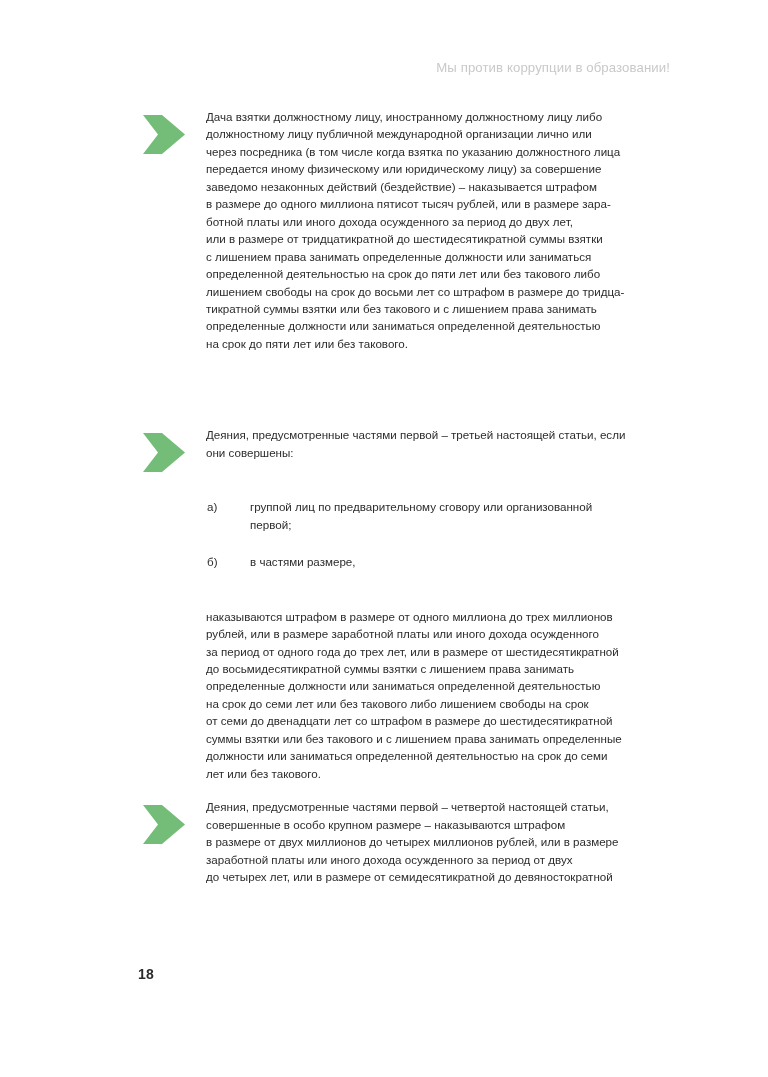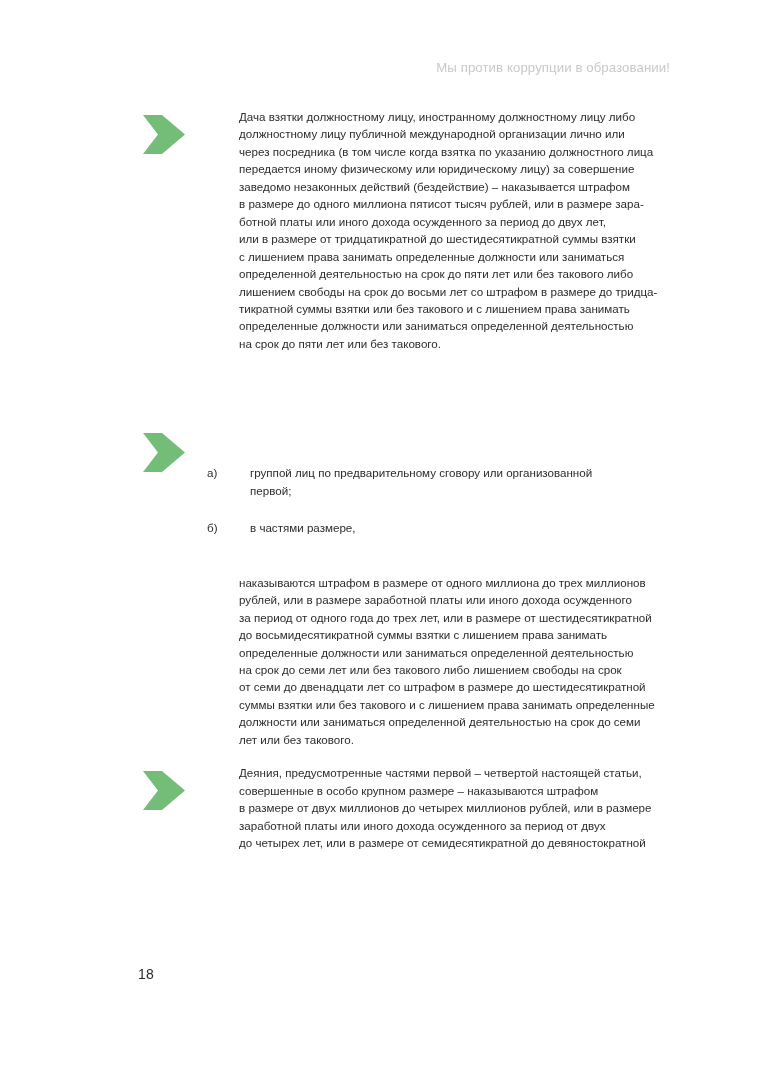--- a/index.html
+++ b/index.html
@@ -52,21 +52,21 @@
     position: absolute;
     left: 3px;
     top: 7px;
     width: 43px;
     height: 39px;
     display: block;
   }
   .chevron svg { display: block; width: 43px; height: 39px; }
 
   .block-body {
-    margin-left: 99px;
+    margin-left: 66px;
   }
 
   .para {
     font-size: 11.6px;
     line-height: 17.45px;
     color: #2c2c2c;
     letter-spacing: 0.0px;
     white-space: pre-line;
   }
 
@@ -96,20 +96,21 @@
   .gap-s  { height: 16px; }
 
   
   .folio {
     position: absolute;
     left: 138px;
     top: 966px;
     font-size: 14px;
     color: #2b2b2b;
     letter-spacing: 0.3px;
+    font-weight: bold;
   }
 </style>
 </head>
 <body>
 
 <div class="page">
 
   <div class="running-header">Мы против коррупции в образовании!</div>
 
   <div class="content">
@@ -139,20 +140,24 @@
     </div>
 
     <div class="gap-xl"></div>
 
     <div class="block">
       <span class="chevron">
         <svg viewBox="0 0 43 39" xmlns="http://www.w3.org/2000/svg" aria-hidden="true">
           <polygon points="0,0 19,0 42,19.5 19,39 0,39 15,19.5" fill="#74bd79"></polygon>
         </svg>
       </span>
+      <div class="block-body">
+        <div class="para">Деяния, предусмотренные частями первой – третьей настоящей статьи, если
+они совершены:</div>
+      </div>
     </div>
 
     <div class="gap-l"></div>
 
     <div class="lettered-list">
       <div class="list-item">
         <div class="list-marker">а)</div>
         <div class="list-text">группой лиц по предварительному сговору или организованной
 первой;</div>
       </div>

